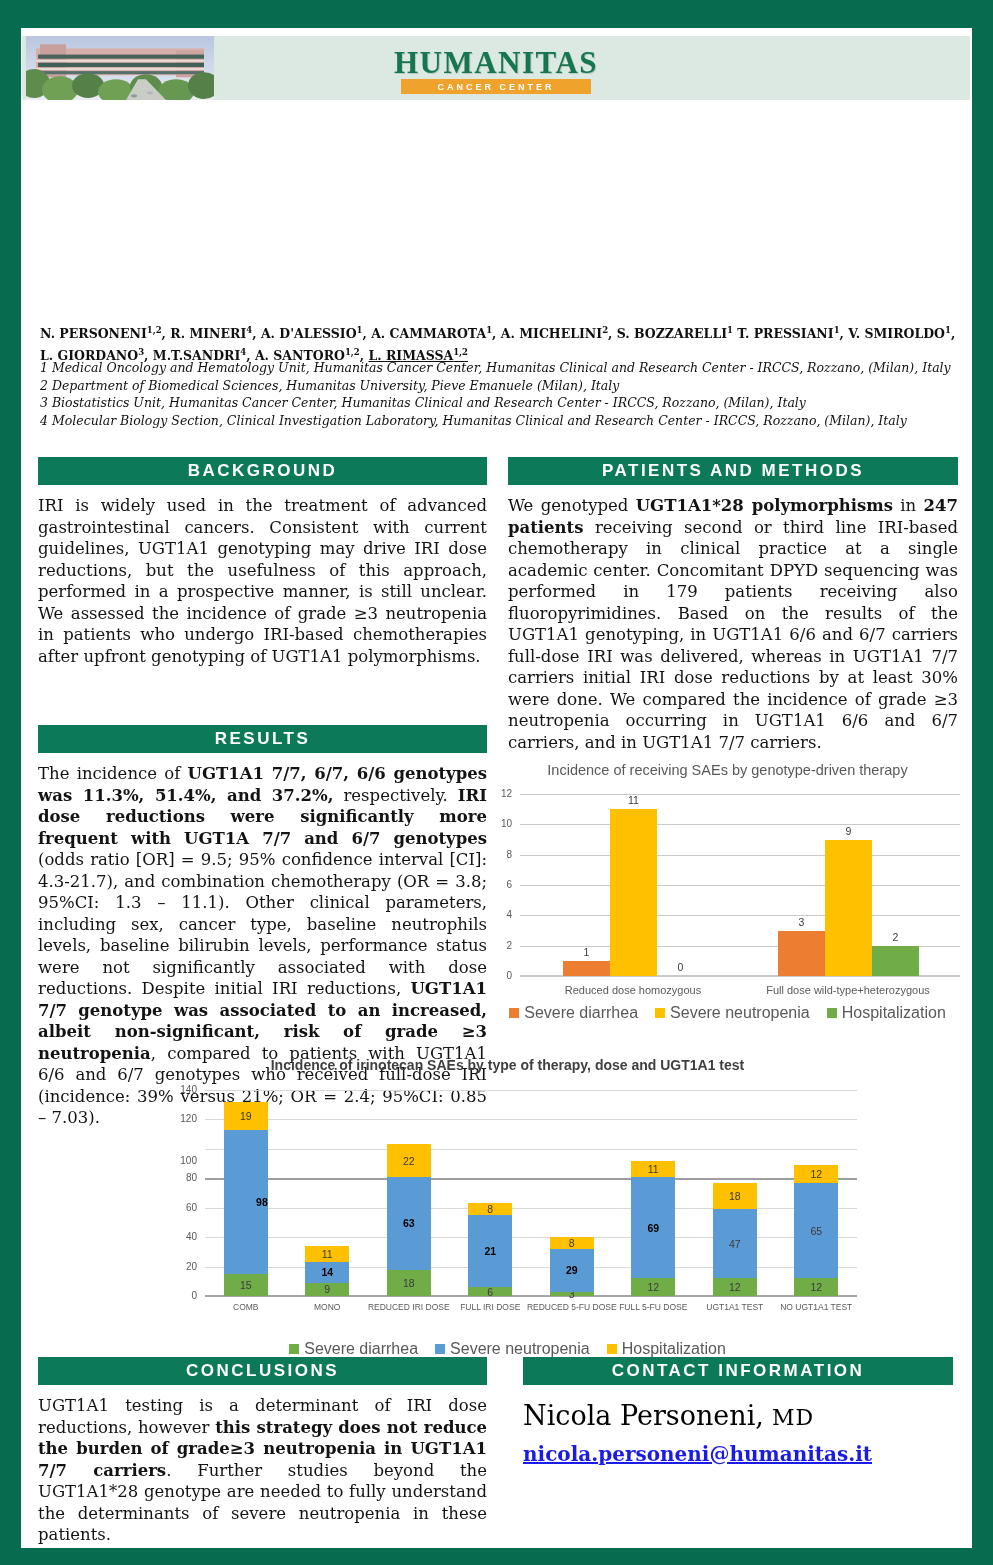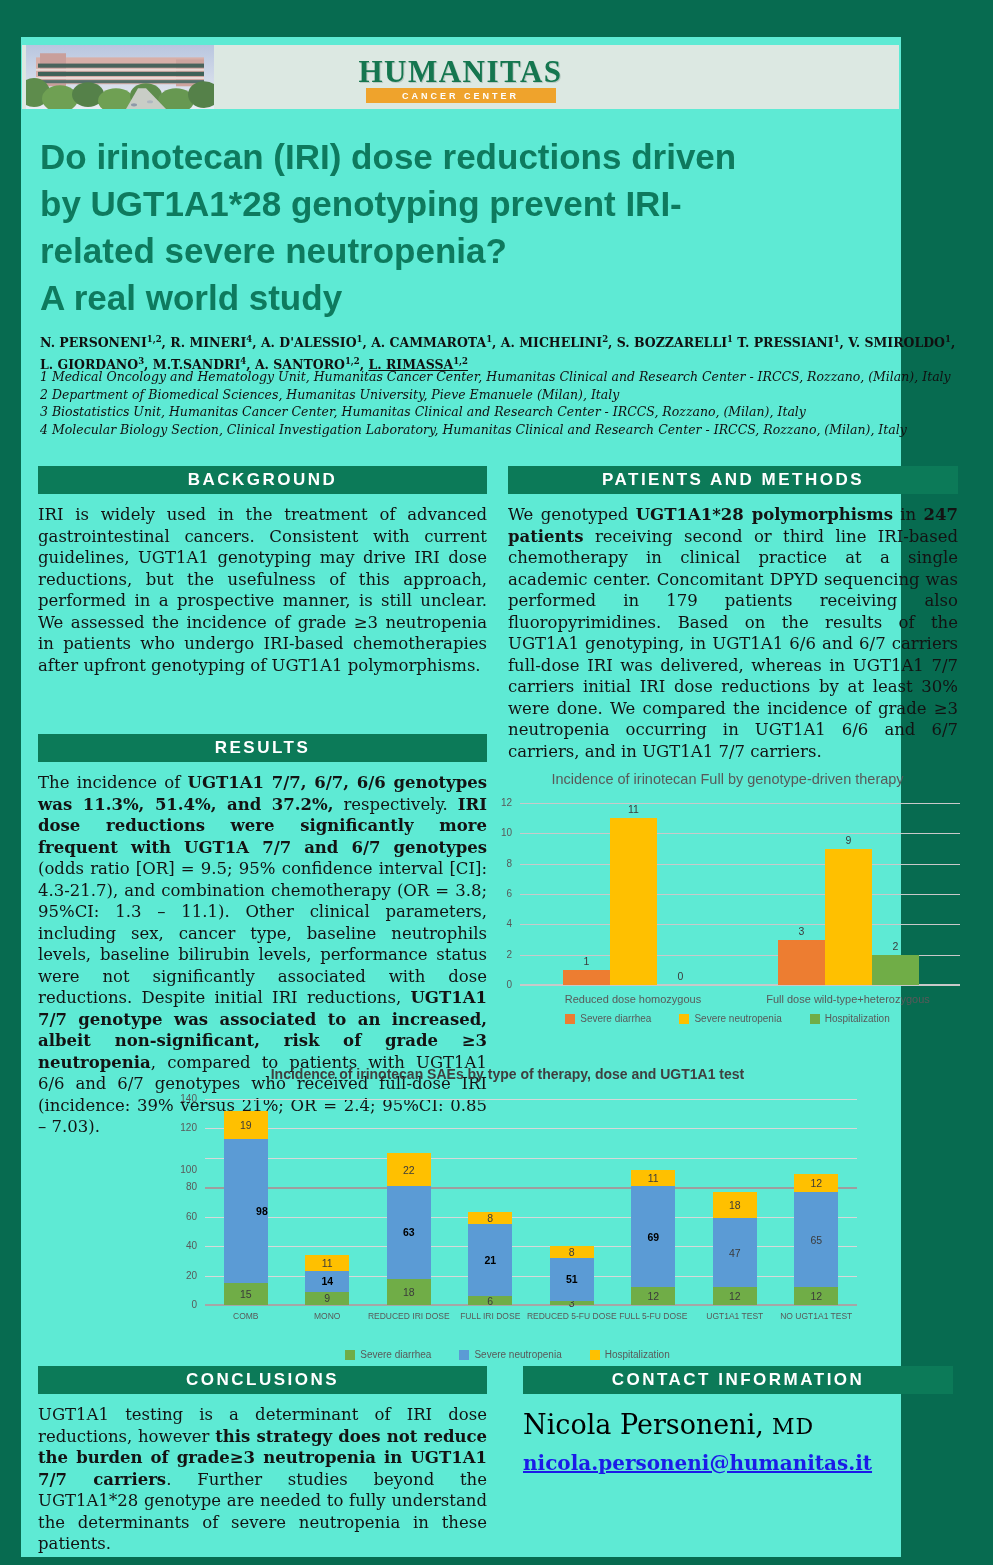--- a/index.html
+++ b/index.html
@@ -1,17 +1,17 @@
 <!DOCTYPE html>
 <html><head>
 <meta charset="utf-8">
 <style>
   html,body{margin:0;padding:0;background:#ffffff;}
   .poster{position:relative;width:993px;height:1565px;background:#076B50;font-family:"Liberation Sans",sans-serif;overflow:hidden;}
-  .page{position:absolute;left:21px;top:37px;width:880px;height:1520px;background:#5eead4;}
+  .page{position:absolute;left:21px;top:28px;width:951px;height:1520px;background:#ffffff;}
 
   
   .header-band{position:absolute;left:1px;top:8px;right:2px;height:64px;background:#DCE8E2;}
   .photo{position:absolute;left:5px;top:8px;width:188px;height:64px;display:block;}
   .logo{position:absolute;left:0;right:0;top:12px;display:flex;flex-direction:column;align-items:center;}
   .logo-brand{font-family:"Liberation Serif",serif;font-weight:700;font-size:31px;line-height:30px;color:#15764F;letter-spacing:1.5px;text-shadow:1px 1px 0 #b9c9c2;}
   .logo-sub{margin-top:1px;width:190px;height:15px;background:#EFA32C;color:#ffffff;font-size:9px;font-weight:700;letter-spacing:3px;display:flex;align-items:center;justify-content:center;}
 
   
   .title{position:absolute;left:19px;top:96px;width:910px;font-weight:700;font-size:35px;line-height:47px;color:#0E7A5E;}
@@ -40,21 +40,21 @@
   .gridline{position:absolute;height:1px;background:#D8D8D8;}
   .baseline{height:2px;background:#A6A6A6;}
   .grid-strong{height:2px;background:#9E9E9E;}
   #chart1 .gridline{background:#C9C9C9;}
   .ytick{position:absolute;font-size:10px;color:#595959;text-align:right;}
   .bar{position:absolute;}
   .dlabel{position:absolute;font-size:10.5px;color:#3B3B3B;text-align:center;line-height:12px;}
   .dbold{font-weight:700;color:#000000;}
   .xlabel{position:absolute;font-size:11px;color:#595959;text-align:center;}
   #chart2 .xlabel{font-size:8.5px;line-height:10px;}
-  .legend{position:absolute;left:0;right:0;display:flex;justify-content:center;gap:28px;font-size:10px;color:#595959;}
+  .legend{position:absolute;left:0;right:0;display:flex;justify-content:center;gap:17px;font-size:16px;color:#595959;}
   .legend-item{display:flex;align-items:center;}
   .legend .sq{display:inline-block;width:10px;height:10px;margin-right:5px;}
 </style>
 </head>
 <body>
 
 <div class="poster">
   <div class="page">
 
     <div class="header-band">
@@ -84,26 +84,20 @@
       <ellipse cx="62" cy="48" rx="16" ry="12" fill="#558149"></ellipse>
       <ellipse cx="90" cy="54" rx="18" ry="12" fill="#6FA053"></ellipse>
       <ellipse cx="120" cy="49" rx="16" ry="12" fill="#5E8C4C"></ellipse>
       <ellipse cx="150" cy="54" rx="18" ry="12" fill="#679851"></ellipse>
       <ellipse cx="178" cy="48" rx="16" ry="13" fill="#558149"></ellipse>
       <polygon points="100,62 112,42 120,42 140,62" fill="#C9CDC6"></polygon>
       <ellipse cx="108" cy="58" rx="3" ry="1.5" fill="#8E99A8"></ellipse>
       <ellipse cx="124" cy="55" rx="3" ry="1.5" fill="#AEB6C0"></ellipse>
     </svg>
 
-    <div class="title">
-      <div>Do irinotecan (IRI) dose reductions driven</div>
-      <div>by UGT1A1*28 genotyping prevent IRI-</div>
-      <div>related severe neutropenia?</div>
-      <div>A real world study</div>
-    </div>
 
     <div class="authors">
         <div><span>N. PERSONENI<sup>1,2</sup></span><span>, </span><span>R. MINERI<sup>4</sup></span><span>, </span><span>A. D'ALESSIO<sup>1</sup></span><span>, </span><span>A. CAMMAROTA<sup>1</sup></span><span>, </span><span>A. MICHELINI<sup>2</sup></span><span>, </span><span>S. BOZZARELLI<sup>1</sup></span><span> </span><span>T. PRESSIANI<sup>1</sup></span><span>, </span><span>V. SMIROLDO<sup>1</sup></span><span>,</span></div>
         <div><span>L. GIORDANO<sup>3</sup></span><span>, </span><span>M.T.SANDRI<sup>4</sup></span><span>, </span><span>A. SANTORO<sup>1,2</sup></span><span>, </span><span class="u">L. RIMASSA<sup>1,2</sup></span></div>
       </div>
     <div class="affiliations">
         <div>1 Medical Oncology and Hematology Unit, Humanitas Cancer Center, Humanitas Clinical and Research Center - IRCCS, Rozzano, (Milan), Italy</div>
         <div>2 Department of Biomedical Sciences, Humanitas University, Pieve Emanuele (Milan), Italy</div>
         <div>3 Biostatistics Unit, Humanitas Cancer Center, Humanitas Clinical and Research Center - IRCCS, Rozzano, (Milan), Italy</div>
         <div>4 Molecular Biology Section, Clinical Investigation Laboratory, Humanitas Clinical and Research Center - IRCCS, Rozzano, (Milan), Italy</div>
@@ -117,21 +111,21 @@
 
     <div class="par" style="left:17px;top:467px;width:449px;"><span>IRI is widely used in the treatment of advanced gastrointestinal cancers. Consistent with current guidelines, UGT1A1 genotyping may drive IRI dose reductions, but the usefulness of this approach, performed in a prospective manner, is still unclear. We assessed the incidence of grade ≥3 neutropenia in patients who undergo IRI-based chemotherapies after upfront genotyping of UGT1A1 polymorphisms.</span></div>
     <div class="par" style="left:487px;top:467px;width:450px;"><span>We genotyped </span><span class="b">UGT1A1*28 polymorphisms</span><span> in </span><span class="b">247 patients</span><span> receiving second or third line IRI-based chemotherapy in clinical practice at a single academic center. Concomitant DPYD sequencing was performed in 179 patients receiving also fluoropyrimidines. Based on the results of the UGT1A1 genotyping, in UGT1A1 6/6 and 6/7 carriers full-dose IRI was delivered, whereas in UGT1A1 7/7 carriers initial IRI dose reductions by at least 30% were done. We compared the incidence of grade ≥3 neutropenia occurring in UGT1A1 6/6 and 6/7 carriers, and in UGT1A1 7/7 carriers.</span></div>
     <div class="par" style="left:17px;top:735px;width:449px;"><span>The incidence of </span><span class="b">UGT1A1 7/7, 6/7, 6/6 genotypes was 11.3%, 51.4%, and 37.2%,</span><span> respectively. </span><span class="b">IRI dose reductions were significantly more frequent with UGT1A 7/7 and 6/7 genotypes</span><span> (odds ratio [OR] = 9.5; 95% confidence interval [CI]: 4.3-21.7), and combination chemotherapy (OR = 3.8; 95%CI: 1.3 – 11.1). Other clinical parameters, including sex, cancer type, baseline neutrophils levels, baseline bilirubin levels, performance status were not significantly associated with dose reductions. Despite initial IRI reductions, </span><span class="b">UGT1A1 7/7 genotype was associated to an increased, albeit non-significant, risk of grade ≥3 neutropenia</span><span>, compared to patients with UGT1A1 6/6 and 6/7 genotypes who received full-dose IRI (incidence: 39% versus 21%; OR = 2.4; 95%CI: 0.85 – 7.03).</span></div>
     <div class="par" style="left:17px;top:1367px;width:449px;"><span>UGT1A1 testing is a determinant of IRI dose reductions, however </span><span class="b">this strategy does not reduce the burden of grade≥3 neutropenia in UGT1A1 7/7 carriers</span><span>. Further studies beyond the UGT1A1*28 genotype are needed to fully understand the determinants of severe neutropenia in these patients.</span></div>
 
     <div class="contact-name"><span>Nicola Personeni,</span><span class="suffix"> MD</span></div>
     <a class="email">nicola.personeni@humanitas.it</a>
 
     <div class="chart" id="chart1" style="left:469px;top:728px;width:475px;height:270px;">
-      <div class="chart-title">Incidence of irinotecan Full by genotype-driven therapy</div>
+      <div class="chart-title">Incidence of receiving SAEs by genotype-driven therapy</div>
     <div class="gridline baseline" style="left: 30px; top: 219px; width: 440px;"></div>
         <div class="ytick" style="left: 0px; width: 22px; top: 214px;">0</div>
         <div class="gridline" style="left: 30px; top: 189.667px; width: 440px;"></div>
         <div class="ytick" style="left: 0px; width: 22px; top: 183.667px;">2</div>
         <div class="gridline" style="left: 30px; top: 159.333px; width: 440px;"></div>
         <div class="ytick" style="left: 0px; width: 22px; top: 153.333px;">4</div>
         <div class="gridline" style="left: 30px; top: 129px; width: 440px;"></div>
         <div class="ytick" style="left: 0px; width: 22px; top: 123px;">6</div>
         <div class="gridline" style="left: 30px; top: 98.6667px; width: 440px;"></div>
         <div class="ytick" style="left: 0px; width: 22px; top: 92.6667px;">8</div>
@@ -209,21 +203,21 @@
         <div class="bar" style="left: 313.25px; top: 234.171px; width: 44px; height: 8.82857px; background: rgb(112, 173, 71);"></div>
         <div class="dlabel" style="left: 313.25px; width: 44px; top: 232.586px;">6</div>
         <div class="bar" style="left: 313.25px; top: 162.071px; width: 44px; height: 72.1px; background: rgb(91, 155, 213);"></div>
         <div class="dlabel dbold" style="left: 313.25px; width: 44px; top: 192.121px;">21</div>
         <div class="bar" style="left: 313.25px; top: 150.3px; width: 44px; height: 11.7714px; background: rgb(255, 192, 0);"></div>
         <div class="dlabel" style="left: 313.25px; width: 44px; top: 150.186px;">8</div>
         <div class="xlabel" style="left: 287.5px; width: 95.5px; top: 249px;">FULL IRI DOSE</div>
         <div class="bar" style="left: 394.75px; top: 238.586px; width: 44px; height: 4.41429px; background: rgb(112, 173, 71);"></div>
         <div class="dlabel" style="left: 394.75px; width: 44px; top: 234.793px;">3</div>
         <div class="bar" style="left: 394.75px; top: 195.914px; width: 44px; height: 42.6714px; background: rgb(91, 155, 213);"></div>
-        <div class="dlabel dbold" style="left: 394.75px; width: 44px; top: 211.25px;">51</div>
+        <div class="dlabel dbold" style="left: 394.75px; width: 44px; top: 211.25px;">29</div>
         <div class="bar" style="left: 394.75px; top: 184.143px; width: 44px; height: 11.7714px; background: rgb(255, 192, 0);"></div>
         <div class="dlabel" style="left: 394.75px; width: 44px; top: 184.029px;">8</div>
         <div class="xlabel" style="left: 369px; width: 95.5px; top: 249px;">REDUCED 5-FU DOSE</div>
         <div class="bar" style="left: 476.25px; top: 225.343px; width: 44px; height: 17.6571px; background: rgb(112, 173, 71);"></div>
         <div class="dlabel" style="left: 476.25px; width: 44px; top: 228.171px;">12</div>
         <div class="bar" style="left: 476.25px; top: 123.814px; width: 44px; height: 101.529px; background: rgb(91, 155, 213);"></div>
         <div class="dlabel dbold" style="left: 476.25px; width: 44px; top: 168.579px;">69</div>
         <div class="bar" style="left: 476.25px; top: 107.629px; width: 44px; height: 16.1857px; background: rgb(255, 192, 0);"></div>
         <div class="dlabel" style="left: 476.25px; width: 44px; top: 109.721px;">11</div>
         <div class="xlabel" style="left: 450.5px; width: 95.5px; top: 249px;">FULL 5-FU DOSE</div>

